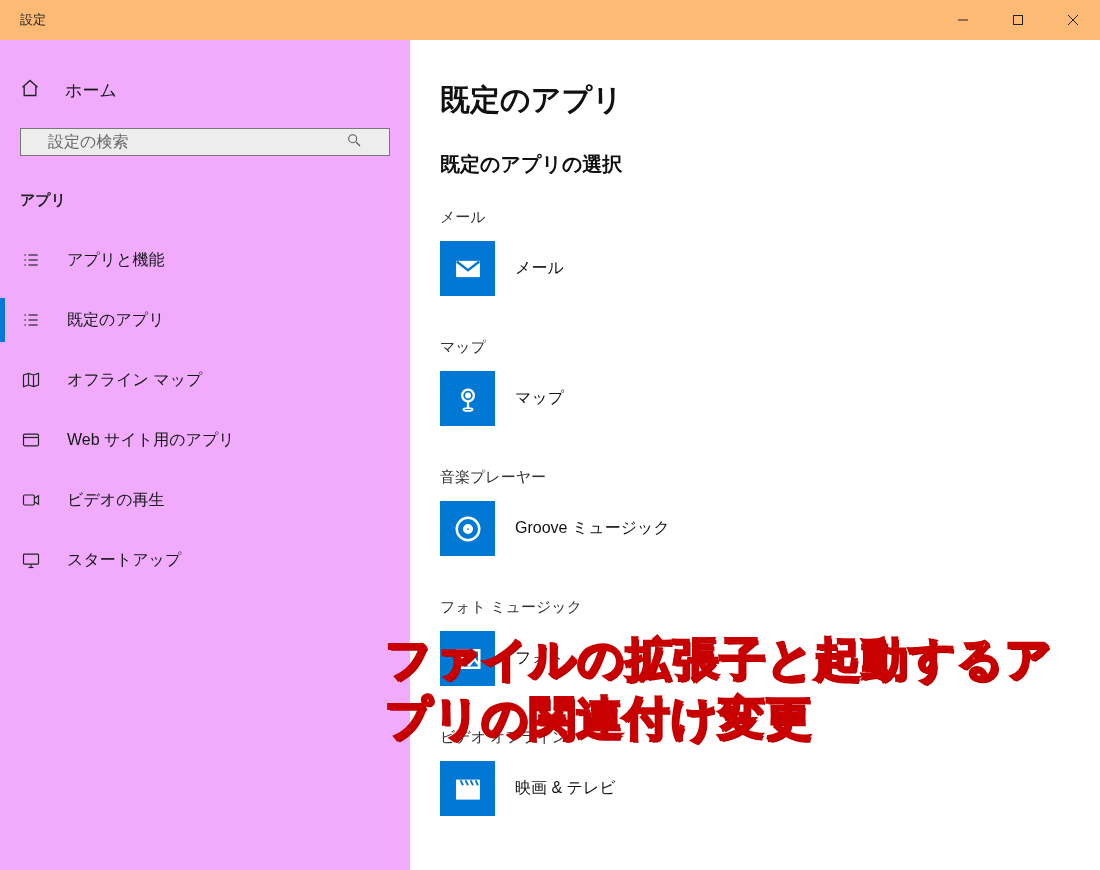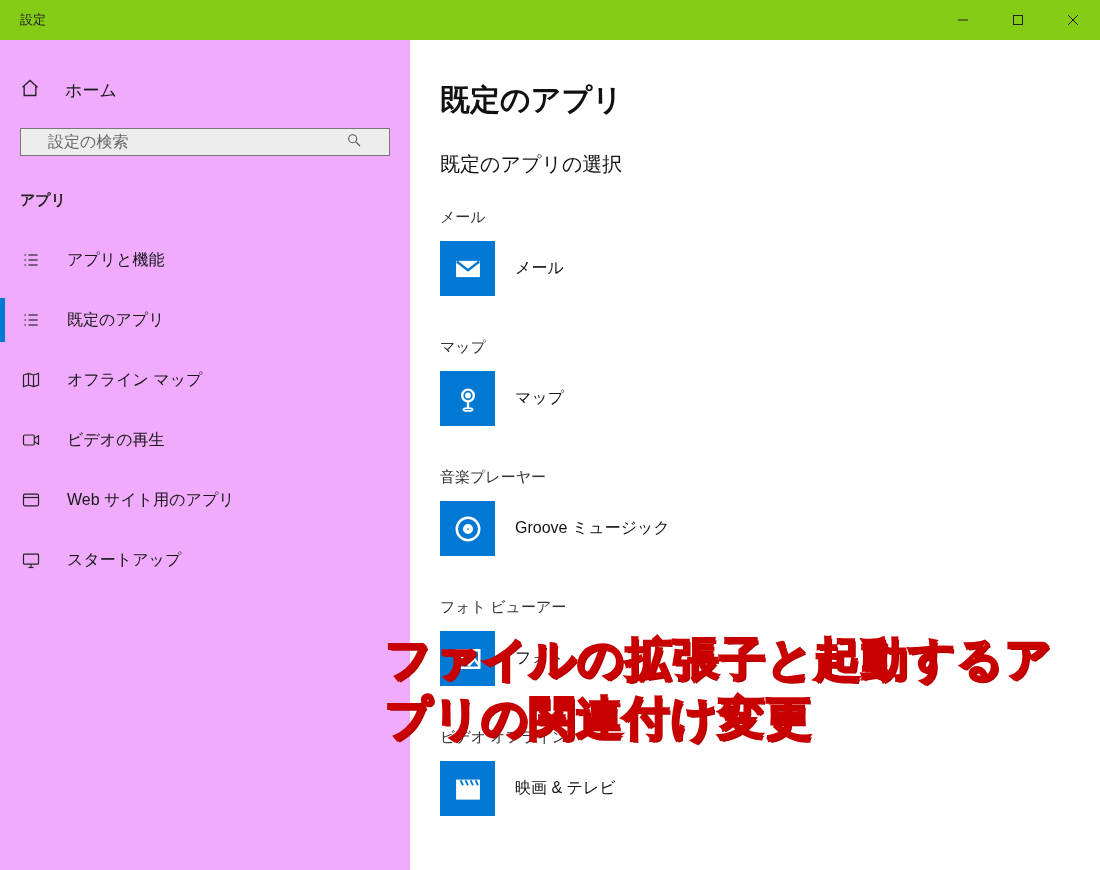--- a/index.html
+++ b/index.html
@@ -1,20 +1,20 @@
 <!DOCTYPE html>
 <html><head>
 <meta charset="utf-8">
 <style>
   * { box-sizing: border-box; margin: 0; padding: 0; font-family: "Yu Gothic UI", "Segoe UI", Meiryo, sans-serif; }
   html, body { width: 1100px; height: 870px; overflow: hidden; background: #fff; }
 
   .titlebar {
     height: 40px;
-    background: #84cc16;
+    background: #fdba74;
     display: flex;
     align-items: center;
     justify-content: space-between;
     padding-left: 20px;
     font-size: 13px;
     color: #222;
   }
   .win-controls { display: flex; height: 100%; }
   .win-btn {
     width: 55px;
@@ -89,21 +89,21 @@
 
   
   .main {
     flex: 1;
     background: #fff;
     padding: 40px 0 0 30px;
     position: relative;
     overflow: hidden;
   }
   .main h1 { font-size: 30px; font-weight: 600; color: #111; margin-bottom: 30px; }
-  .sub-h { font-size: 20px; font-weight: 400; color: #111; margin-bottom: 30px; }
+  .sub-h { font-size: 20px; font-weight: 700; color: #111; margin-bottom: 30px; }
   .cat-block { margin-bottom: 42px; }
   .cat-label { font-size: 15px; color: #333; margin-bottom: 14px; }
   .app-row { display: flex; align-items: center; gap: 20px; }
   .app-tile {
     width: 55px; height: 55px;
     background: #0078d4;
     display: flex; align-items: center; justify-content: center;
   }
   .app-tile svg { fill: #fff; stroke: #fff; }
   .app-name { font-size: 16px; color: #111; }
@@ -210,35 +210,35 @@
           <svg width="20" height="20" viewBox="0 0 24 24">
               <path d="M3 6 L9 4 L15 6 L21 4 V18 L15 20 L9 18 L3 20 Z M9 4 V18 M15 6 V20"></path>
             </svg>
         </span>
         <span>オフライン マップ</span>
       </div>
 
       <div class="nav-item">
         <span class="nav-icon">
           <svg width="20" height="20" viewBox="0 0 24 24">
+              <rect x="3" y="5" width="18" height="14" rx="1.5"></rect>
+              <line x1="3" y1="9" x2="21" y2="9"></line>
+            </svg>
+        </span>
+        <span>Web サイト用のアプリ</span>
+      </div>
+
+      <div class="nav-item">
+        <span class="nav-icon">
+          <svg width="20" height="20" viewBox="0 0 24 24">
               <rect x="3" y="6" width="13" height="12" rx="1.5"></rect>
               <path d="M16 10 L21 7 V17 L16 14"></path>
             </svg>
         </span>
         <span>ビデオの再生</span>
-      </div>
-
-      <div class="nav-item">
-        <span class="nav-icon">
-          <svg width="20" height="20" viewBox="0 0 24 24">
-              <rect x="3" y="5" width="18" height="14" rx="1.5"></rect>
-              <line x1="3" y1="9" x2="21" y2="9"></line>
-            </svg>
-        </span>
-        <span>Web サイト用のアプリ</span>
       </div>
 
       <div class="nav-item">
         <span class="nav-icon">
           <svg width="20" height="20" viewBox="0 0 24 24">
               <rect x="3" y="5" width="18" height="12" rx="1"></rect>
               <line x1="9" y1="21" x2="15" y2="21"></line>
               <line x1="12" y1="17" x2="12" y2="21"></line>
             </svg>
         </span>
@@ -287,21 +287,21 @@
               <circle cx="12" cy="12" r="9" fill="none" stroke="#fff" stroke-width="2"></circle>
               <circle cx="12" cy="12" r="3.5" fill="#fff"></circle>
               <circle cx="12" cy="12" r="1.2" fill="#0078d4"></circle>
             </svg>
         </div>
         <span class="app-name">Groove ミュージック</span>
       </div>
     </div>
 
     <div class="cat-block" style="margin-bottom:42px;">
-      <div class="cat-label">フォト ビューアー</div>
+      <div class="cat-label">フォト ミュージック</div>
       <div class="app-row">
         <div class="app-tile">
           <svg width="30" height="30" viewBox="0 0 24 24">
               <rect x="3" y="5" width="18" height="14" fill="none" stroke="#fff" stroke-width="2"></rect>
               <circle cx="9" cy="10" r="2" fill="#fff"></circle>
               <path d="M3 19 L9 13 L13 17 L17 12 L21 17" fill="none" stroke="#fff" stroke-width="2"></path>
             </svg>
         </div>
         <span class="app-name">フォト</span>
       </div>

